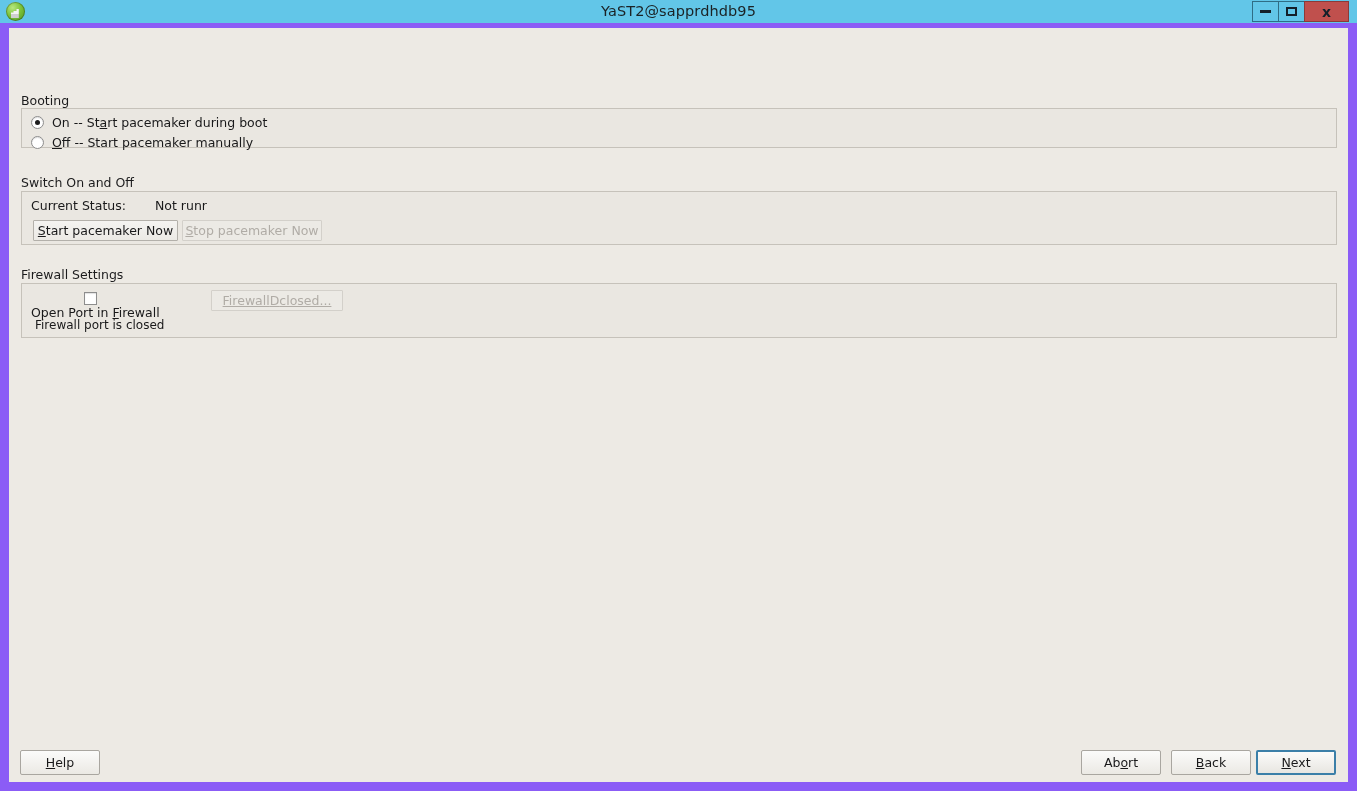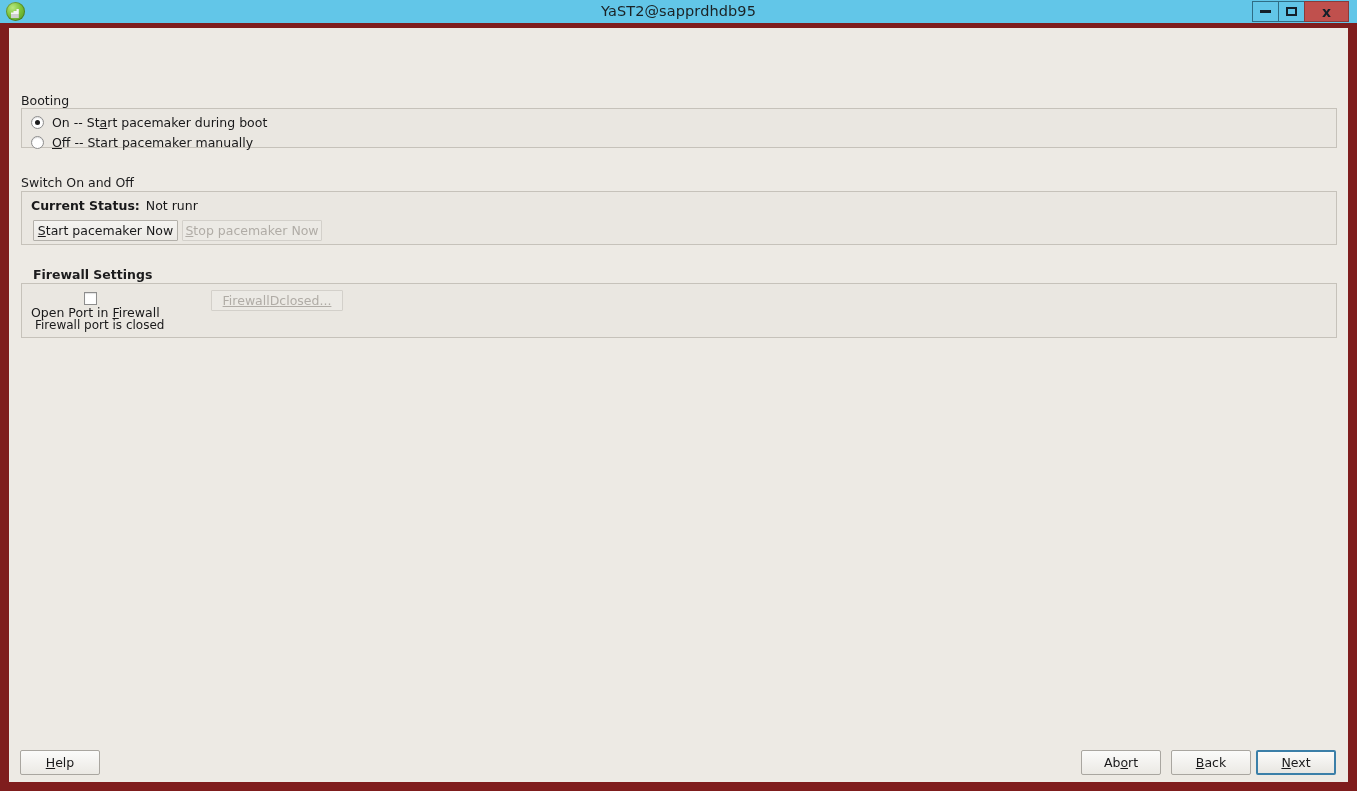--- a/index.html
+++ b/index.html
@@ -14,21 +14,21 @@
     font-family: "DejaVu Sans", "Liberation Sans", sans-serif;
     -webkit-font-smoothing: antialiased;
   }
 
   
   .window {
     position: absolute;
     left: 0; top: 0;
     width: 1357px;
     height: 791px;
-    background: #7f1d1d;          
+    background: #8b5cf6;          
     box-sizing: border-box;
   }
 
   
   .titlebar {
     position: absolute;
     left: 0; top: 0;
     width: 1357px;
     height: 23px;
     background: #62c6e8;
@@ -170,21 +170,21 @@
   }
   .uline { text-decoration: underline; }
 
   
   .status-row {
     position: absolute;
     font-size: 12.5px;
     color: #19191a;
     white-space: nowrap;
   }
-  .status-row .lbl { margin-right: 6px; font-weight: bold; }
+  .status-row .lbl { margin-right: 29px; }
 
   
   .btn {
     position: absolute;
     height: 21px;
     border: 1px solid #b3b0aa;
     background: linear-gradient(to bottom, #f4f3f1 0%, #eceae5 100%);
     font-family: "DejaVu Sans", "Liberation Sans", sans-serif;
     font-size: 12.5px;
     color: #19191a;
@@ -301,21 +301,21 @@
         <span class="uline">S</span>
         <span>tart pacemaker Now</span>
       </div>
 
     <div class="btn disabled" style="left:173px; top:192px; width:140px;">
         <span></span>
         <span class="uline">S</span>
         <span>top pacemaker Now</span>
       </div>
 
-    <div class="group-label" style="left:24px; top:239px;font-weight:bold;">Firewall Settings</div>
+    <div class="group-label" style="left:12px; top:239px;">Firewall Settings</div>
     <div class="frame" style="left:12px; top:255px; width:1316px; height:55px;"></div>
 
     <div class="check-row" style="left:22px; top:264px;flex-direction:column;">
       <span class="checkbox"></span>
       <span class="check-label"><span>Open Port in </span><span class="uline">F</span><span>irewall</span></span>
     </div>
 
     <div class="btn disabled" style="left:202px; top:262px; width:132px;text-decoration:underline;">
         <span>Firewall </span>
         <span class="uline">D</span>

